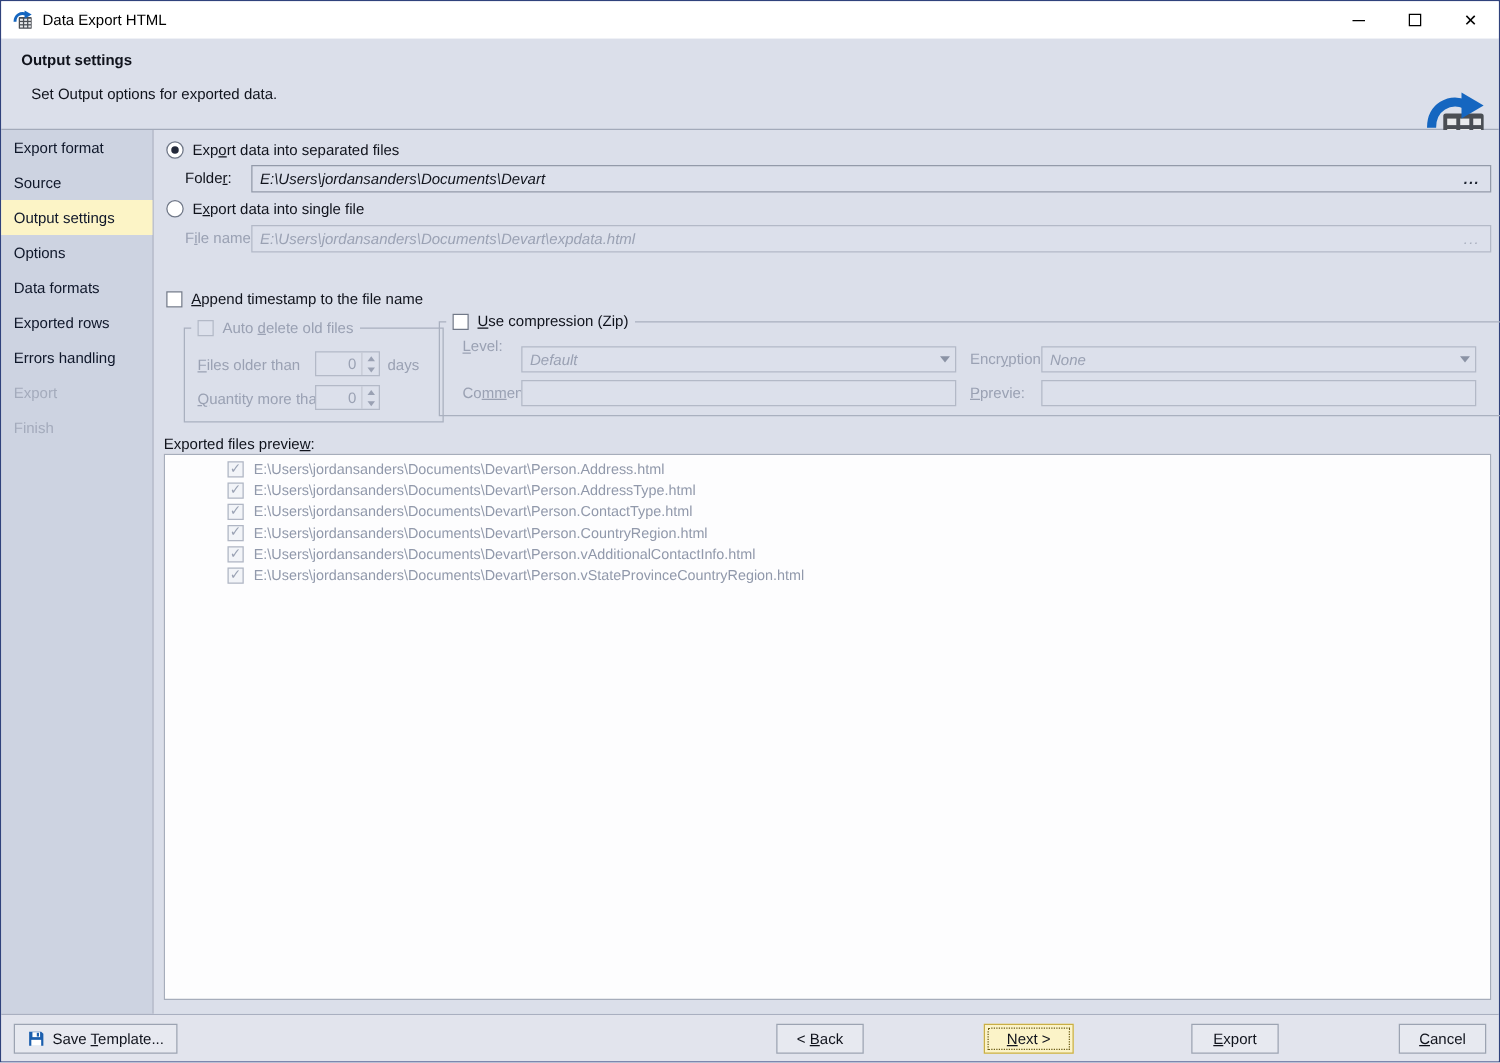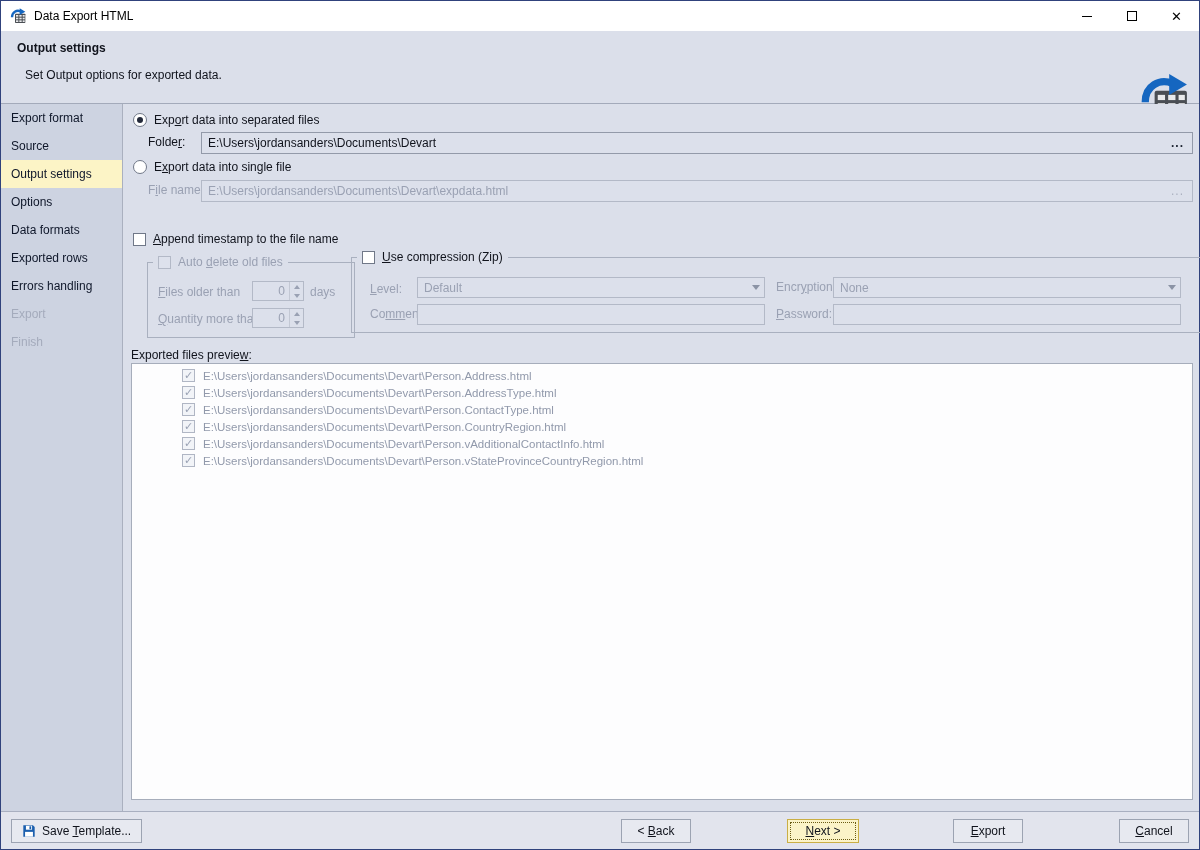--- a/index.html
+++ b/index.html
@@ -36,21 +36,21 @@
   .dis { color:#9aa1b3; }
 
   
   .radio { width:14px; height:14px; border-radius:50%; border:1px solid #707888; background:#fff; position:relative; flex:0 0 auto; }
   .radio.on::after { content:""; position:absolute; left:3px; top:3px; width:6px; height:6px; border-radius:50%; background:#23293a; }
   .checkbox { width:13px; height:13px; border:1px solid #707888; background:#fff; flex:0 0 auto; }
   .checkbox.dis { border-color:#b3b9c7; background:#dde1ec; }
   .ck-row { display:flex; align-items:center; gap:7px; }
 
   
-  .field { background:#dce0eb; border:1px solid #939aa9; height:22px; display:flex; align-items:center; padding:0 4px 0 6px; }
+  .field { background:#dce0eb; border:1px solid #939aa9; height:22px; display:flex; align-items:center; padding:0 4px 0 6px;font-style:italic; }
   .field .val { flex:1 1 auto; white-space:nowrap; overflow:hidden; }
   .field.disabled { border-color:#b3b9c7; }
   .field.disabled .val { color:#9aa1b3; }
   .ellipsis-btn { font-weight:bold; color:#1c2330; letter-spacing:1px; padding:0 4px; line-height:10px; cursor:default; }
   .ellipsis-btn.dis { color:#aab0bf; font-weight:normal; }
 
   .dd-arrow { width:0; height:0; border-left:4px solid transparent; border-right:4px solid transparent; border-top:5px solid #8b93a5; margin-left:4px; }
 
   
   .group { position:absolute; border:1px solid #a9b0bf; }
@@ -209,35 +209,35 @@
               </div>
           </div>
         </div>
       </div>
 
       <div class="group" style="left:228px; top:153px; width:949px; height:76px;">
         <div class="legend">
           <div class="checkbox"></div>
           <span><span></span><span class="u">U</span><span>se compression (Zip)</span></span>
         </div>
-        <div class="abs dis" style="left:18px; top:24px;"><span><span></span><span class="u">L</span><span>evel:</span></span></div>
+        <div class="abs dis" style="left:18px; top:12px;"><span><span></span><span class="u">L</span><span>evel:</span></span></div>
         <div class="abs field disabled" style="left:65px; top:19px; width:348px; height:21px;">
           <span class="val">Default</span>
           <div class="dd-arrow"></div>
         </div>
         <div class="abs dis" style="left:424px; top:22px;"><span><span>Encr</span><span class="u">y</span><span>ption:</span></span></div>
         <div class="abs field disabled" style="left:481px; top:19px; width:348px; height:21px;">
           <span class="val">None</span>
           <div class="dd-arrow"></div>
         </div>
         <div class="abs dis" style="left:18px; top:49px;"><span><span>Co</span><span class="u">mm</span><span>ent:</span></span></div>
         <div class="abs field disabled" style="left:65px; top:46px; width:348px; height:21px;">
           <span class="val"></span>
         </div>
-        <div class="abs dis" style="left:424px; top:49px;"><span><span></span><span class="u">P</span><span>assword:</span></span></div>
+        <div class="abs dis" style="left:424px; top:49px;"><span><span></span><span class="u">P</span><span>previe:</span></span></div>
         <div class="abs field disabled" style="left:481px; top:46px; width:348px; height:21px;">
           <span class="val"></span>
         </div>
       </div>
 
       <div class="abs" style="left:8px; top:244px;"><span><span>Exported files previe</span><span class="u">w</span><span>:</span></span></div>
       <div class="listbox" style="left:8px; top:259px; width:1062px; height:437px;">
         <div class="list-row">
           <div class="list-ck"></div>
           <span class="list-txt">E:\Users\jordansanders\Documents\Devart\Person.Address.html</span>

